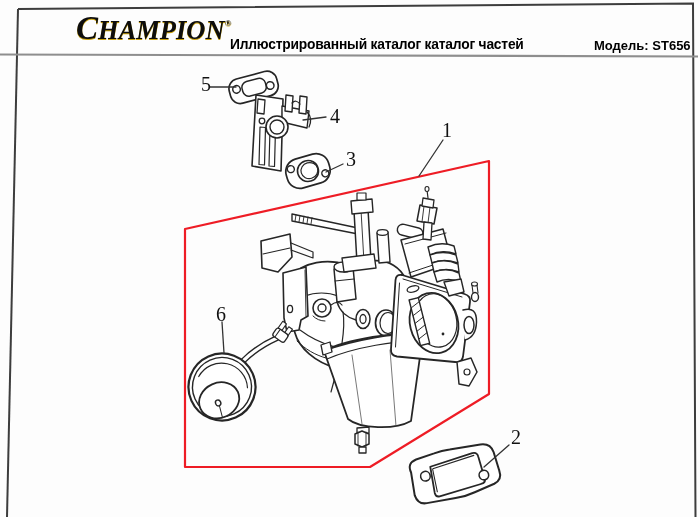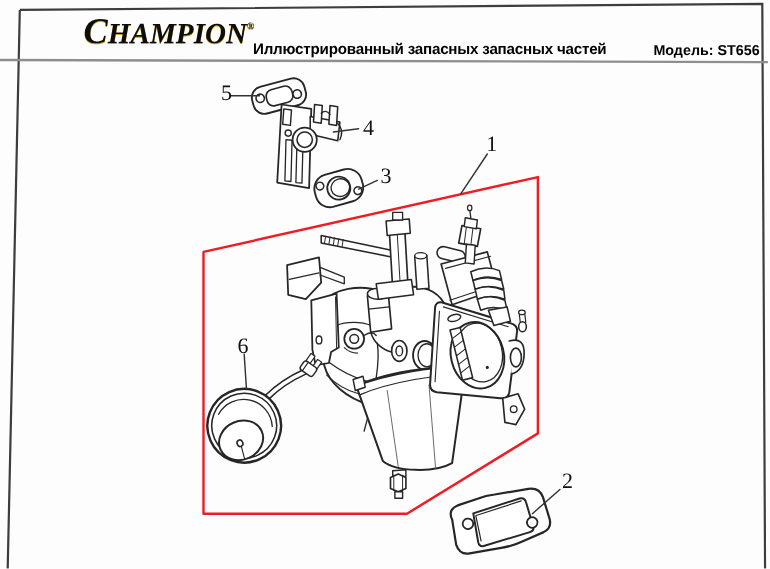--- a/index.html
+++ b/index.html
@@ -14,21 +14,21 @@
   .model{position:absolute;left:570px;top:38px;font-size:13px;font-weight:700;color:#000;padding-left:24px;}
   svg.diagram{position:absolute;left:0;top:0;}
   text.callout{font-family:"Liberation Serif",serif;font-size:20px;fill:#111;}
 </style>
 </head>
 <body>
 
 <div class="logo">
   <div class="brand"><span class="brand-text">CHAMPION</span><span class="reg">®</span></div>
 </div>
-<div class="title">Иллюстрированный запасных запасных частей</div>
+<div class="title">Иллюстрированный каталог каталог частей</div>
 <div class="model"><span>Модель:</span> <span>ST656</span></div>
 
 <svg class="diagram" width="700" height="517" viewBox="0 0 700 517">
   <path d="M18,9 L693,3.5 L695.5,517" fill="none" stroke="#3d3d3d" stroke-width="2"></path>
   <path d="M18,9 L7,517" fill="none" stroke="#3d3d3d" stroke-width="2"></path>
   <line x1="0" y1="54.5" x2="698" y2="56.5" stroke="#8e8e8e" stroke-width="2.2"></line>
 
   <g stroke="#262626" fill="none" stroke-linejoin="round" stroke-linecap="round">
 
     <g transform="rotate(-15 253 87)">

